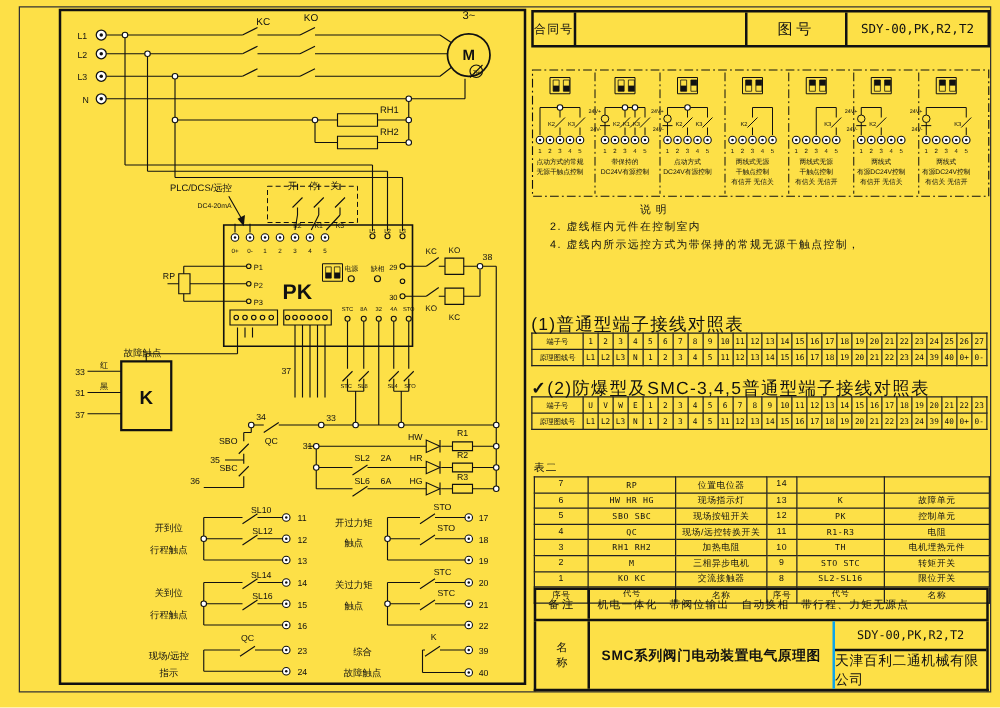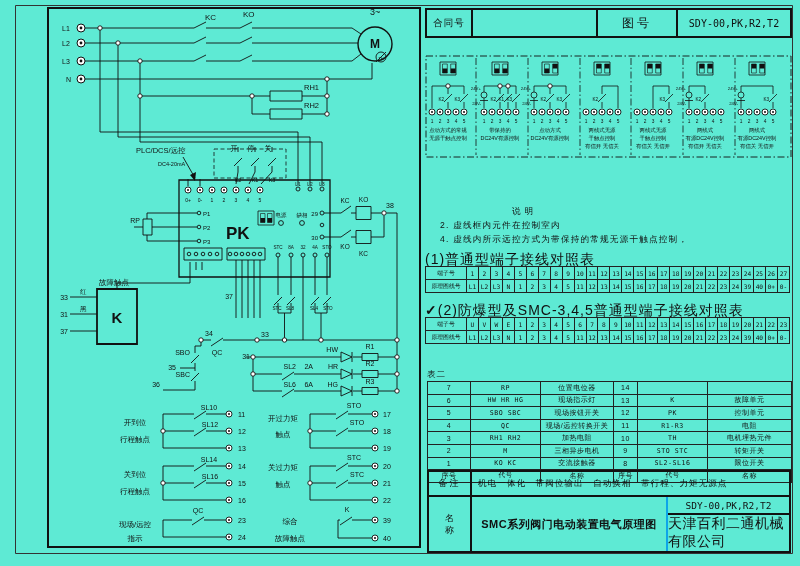--- a/index.html
+++ b/index.html
@@ -1,34 +1,34 @@
 <!DOCTYPE html>
 <html><head>
 <meta charset="utf-8">
 <style>
   html,body{margin:0;padding:0;background:#fff;width:800px;height:566px;overflow:hidden;}
-  #sheet{position:relative;width:800px;height:566px;background:#5eead4;color:#111;
+  #sheet{position:relative;width:800px;height:566px;background:#fde047;color:#111;
          font-family:"Liberation Sans",sans-serif;}
   svg{position:absolute;left:0;top:0;}
   svg *{vector-effect:non-scaling-stroke;}
   svg text{stroke:none;fill:#111;font-family:"Liberation Sans",sans-serif;}
 
   
   .hdr{position:absolute;left:425px;top:8px;width:367px;height:30px;display:flex;
        border:2px solid #111;box-sizing:border-box;}
   .hc{border-right:2px solid #111;display:flex;align-items:center;justify-content:center;
       box-sizing:border-box;height:100%;}
-  .hc1{width:46px;font-size:9.5px;letter-spacing:1px;}
+  .hc1{width:34px;font-size:9.5px;letter-spacing:1px;}
   .hc2{flex:1;}
   .hc3{width:80px;font-size:12px;letter-spacing:3px;font-family:Liberation Serif, serif;}
   .hc4{width:112px;border-right:none;font-size:10px;font-family:"DejaVu Sans Mono",monospace;}
 
   
   .notes{position:absolute;left:428px;top:160px;width:362px;font-size:8.6px;
-         letter-spacing:1.2px;line-height:14px;white-space:pre;margin-top:44px;}
+         letter-spacing:1.2px;line-height:14px;white-space:pre;}
   .nt-title{padding-left:84px;letter-spacing:4px;}
   .nt-item{padding-left:12px;}
   .nt-tbl{padding-left:2px;margin-top:1px;}
 
   
   .twrap{position:absolute;left:425px;top:251px;width:366px;}
   .tt{font-size:14px;letter-spacing:1px;height:15px;}
   .tt .chk{color:#111;font-weight:bold;}
   .ttable{border-collapse:collapse;table-layout:fixed;width:365px;}
   .ttable td{border:1px solid #222;height:12px;padding:0;text-align:center;
@@ -51,21 +51,21 @@
           justify-content:center;font-size:9px;letter-spacing:2px;box-sizing:border-box;}
   .fremark{flex:1;display:flex;align-items:center;padding-left:6px;font-size:8.6px;letter-spacing:1px;}
   .fname{display:flex;height:56px;border:2px solid #111;border-top:none;box-sizing:border-box;}
   .flabel2{width:43px;border-right:2px solid #111;display:flex;flex-direction:column;
            align-items:center;justify-content:center;font-size:9px;line-height:12px;box-sizing:border-box;}
   .fmid{width:196px;border-right:2px solid #0ea5e9;display:flex;align-items:center;justify-content:center;
         font-size:11px;font-weight:bold;letter-spacing:.5px;box-sizing:border-box;}
   .fright{flex:1;display:flex;flex-direction:column;}
   .fr1{flex:1;border-bottom:2px solid #111;display:flex;align-items:center;justify-content:center;
        font-size:9.5px;font-family:"DejaVu Sans Mono",monospace;box-sizing:border-box;}
-  .fr2{flex:1;display:flex;align-items:center;justify-content:center;font-size:14px;letter-spacing:.5px;border-radius:10px;}
+  .fr2{flex:1;display:flex;align-items:center;justify-content:center;font-size:11px;letter-spacing:.5px;border-radius:10px;}
 </style>
 </head>
 <body>
 
 <div id="sheet">
 
   <svg id="cir" width="800" height="566" viewBox="0 0 800 566">
     <defs>
       <g id="term">
           <circle r="3" fill="#fff" stroke="#111" stroke-width="0.9"></circle>

